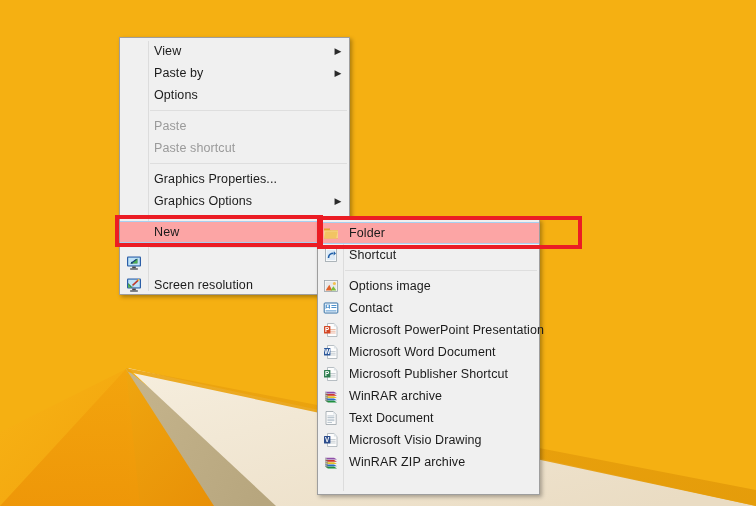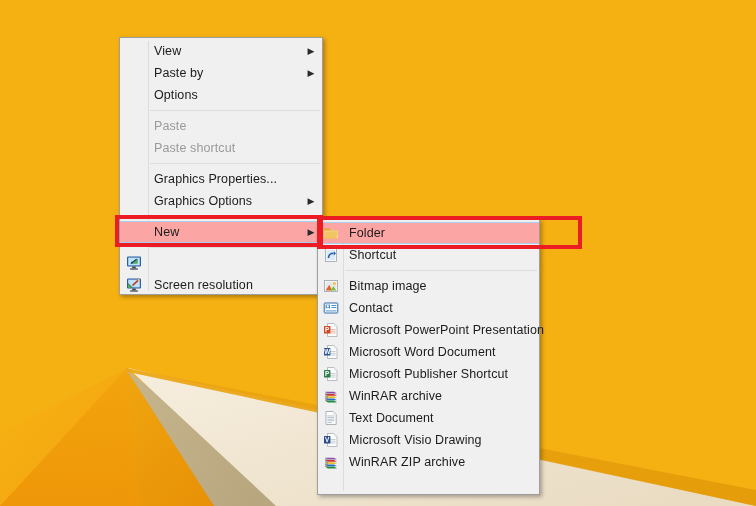--- a/index.html
+++ b/index.html
@@ -23,21 +23,21 @@
     font-size:12.5px;
     color:#1B1B1B;
   }
   .menu::before{
     
     content:"";
     position:absolute;
     top:3px;bottom:3px;
     width:1px;background:#DCDCDC;
   }
-  #menu-main{ left:119px; top:37px; width:204px; height:258px; }
+  #menu-main{ left:119px; top:37px; width:231px; height:258px; }
   #menu-main::before{ left:28px; }
   #menu-new{ left:317px; top:219px; width:223px; height:276px; }
   #menu-new::before{ left:25px; }
 
   .mi{
     position:relative;
     display:flex;align-items:center;
     height:22px;
     padding:0 6px 0 0;
     cursor:default;
@@ -238,21 +238,21 @@
     <div class="mi">
       <span class="gutter">
         <svg class="ico" viewBox="0 0 16 16">
           <rect x="1.5" y="2.5" width="13" height="11" fill="#FAFAFA" stroke="#9AA3AA" stroke-width="0.8"></rect>
           <rect x="2.6" y="3.6" width="10.8" height="8.8" fill="#E9E9E9"></rect>
           <polygon points="2.6,12.4 6.3,6.8 9.2,12.4" fill="#E0622B"></polygon>
           <polygon points="7.5,12.4 10.4,8.2 13.4,12.4" fill="#7DBE3C"></polygon>
           <circle cx="11.4" cy="5.6" r="1.5" fill="#F2C14E"></circle>
         </svg>
       </span>
-      <span class="lbl">Bitmap image</span>
+      <span class="lbl">Options image</span>
     </div>
 
     <div class="mi">
       <span class="gutter">
         <svg class="ico" viewBox="0 0 16 16">
           <rect x="1.2" y="3" width="13.6" height="10" rx="0.8" fill="#FFFFFF" stroke="#2E6DA4" stroke-width="1"></rect>
           <rect x="2.6" y="4.6" width="4.4" height="4.4" fill="#4E92CE"></rect>
           <circle cx="4.8" cy="6.1" r="1.1" fill="#FFFFFF"></circle>
           <path d="M2.9 9 C3.2 7.3 6.4 7.3 6.7 9Z" fill="#FFFFFF"></path>
           <rect x="8.4" y="5" width="5" height="1" fill="#4E92CE"></rect>

